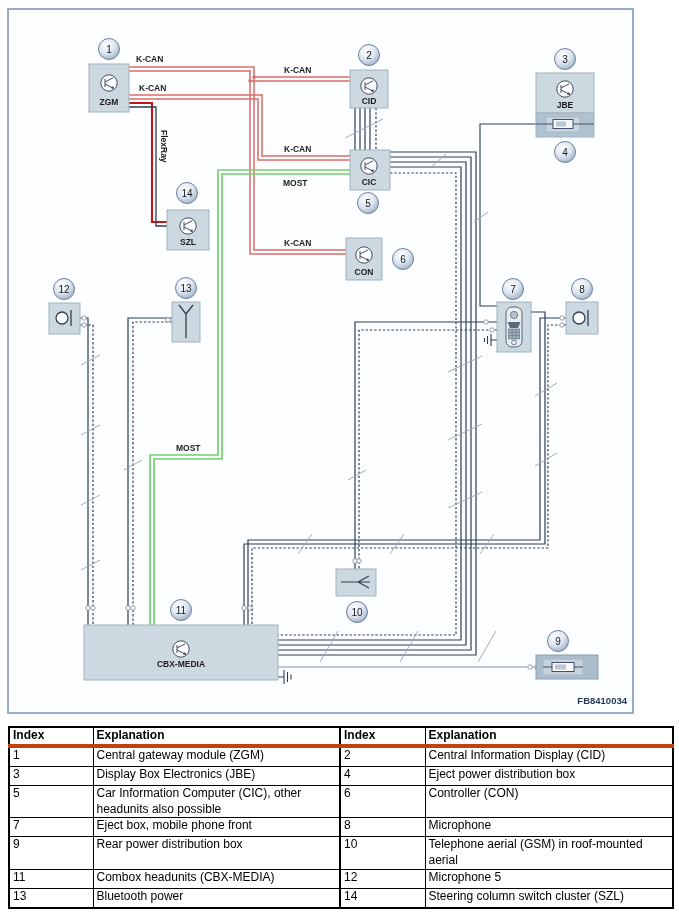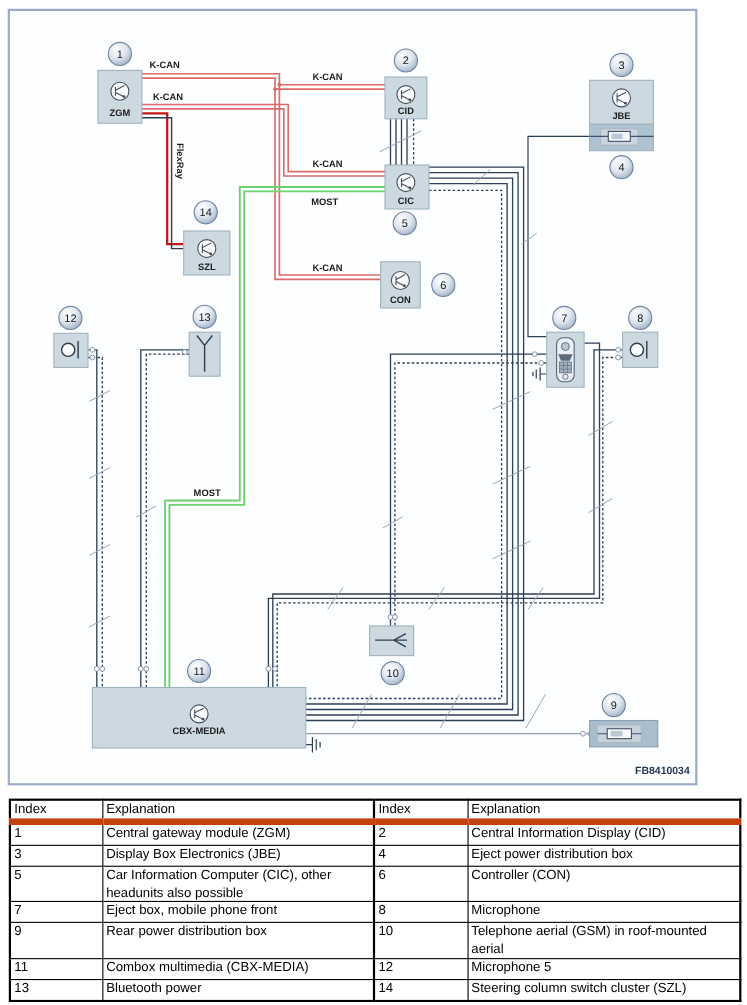--- a/index.html
+++ b/index.html
@@ -7,21 +7,21 @@
   .diagram-wrap{width:679px;}
   svg{display:block;}
   .mod-label{font:bold 8.5px "Liberation Sans",sans-serif;fill:#1c1c1c;text-anchor:middle;}
   .bus-label{font:bold 8.5px "Liberation Sans",sans-serif;fill:#1c1c1c;}
   .badge-num{font:10px "Liberation Sans",sans-serif;fill:#101820;text-anchor:middle;}
   .fig-code{font:bold 9.5px "Liberation Sans",sans-serif;fill:#1f3550;text-anchor:end;}
   table.legend{border-collapse:collapse;border:2px solid #000;margin:4px 0 0 8px;width:664px;
     table-layout:fixed;font:12px "Liberation Sans",sans-serif;color:#000;}
   table.legend th, table.legend td{border:1px solid #000;padding:0 3px;vertical-align:top;
     text-align:left;line-height:1.32;}
-  table.legend th{font-weight:normal;border-bottom:6px solid #c2410c;height:13px;}
+  table.legend th{font-weight:bold;border-bottom:4px solid #c2410c;height:13px;}
   table.legend td{height:18px;}
   table.legend th:nth-child(2), table.legend td:nth-child(2){border-right:2px solid #000;}
   table.legend th:nth-child(1), table.legend td:nth-child(1),
   table.legend th:nth-child(3), table.legend td:nth-child(3){border-left:2px solid #000;}
 </style>
 </head>
 <body>
 
 <div class="diagram-wrap">
 <svg width="679" height="722" viewBox="0 0 679 722" xmlns="http://www.w3.org/2000/svg" xmlns:xlink="http://www.w3.org/1999/xlink">
@@ -347,21 +347,21 @@
       <td>Microphone</td>
     </tr>
     <tr>
       <td>9</td>
       <td>Rear power distribution box</td>
       <td>10</td>
       <td>Telephone aerial (GSM) in roof-mounted aerial</td>
     </tr>
     <tr>
       <td>11</td>
-      <td>Combox multimedia (CBX-MEDIA)</td>
+      <td>Combox headunits (CBX-MEDIA)</td>
       <td>12</td>
       <td>Microphone 5</td>
     </tr>
     <tr>
       <td>13</td>
       <td>Bluetooth power</td>
       <td>14</td>
       <td>Steering column switch cluster (SZL)</td>
     </tr>
   </tbody>

